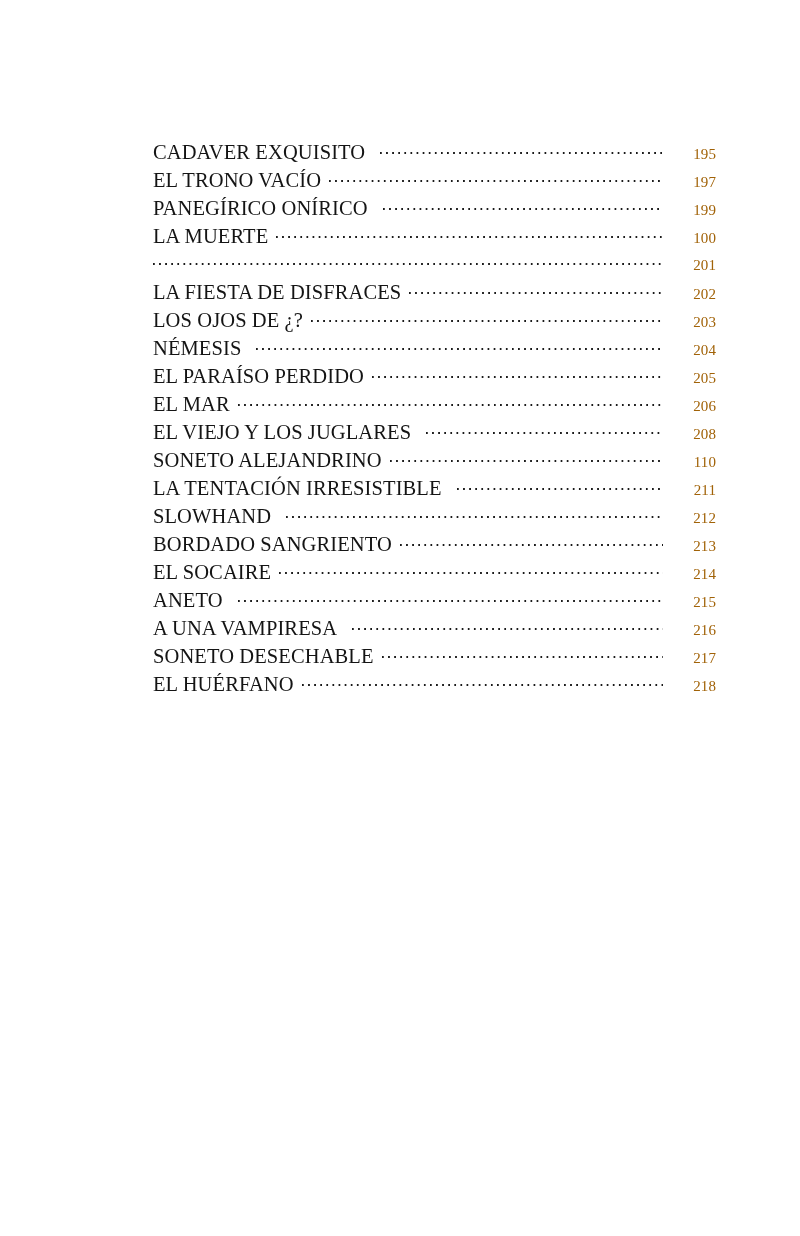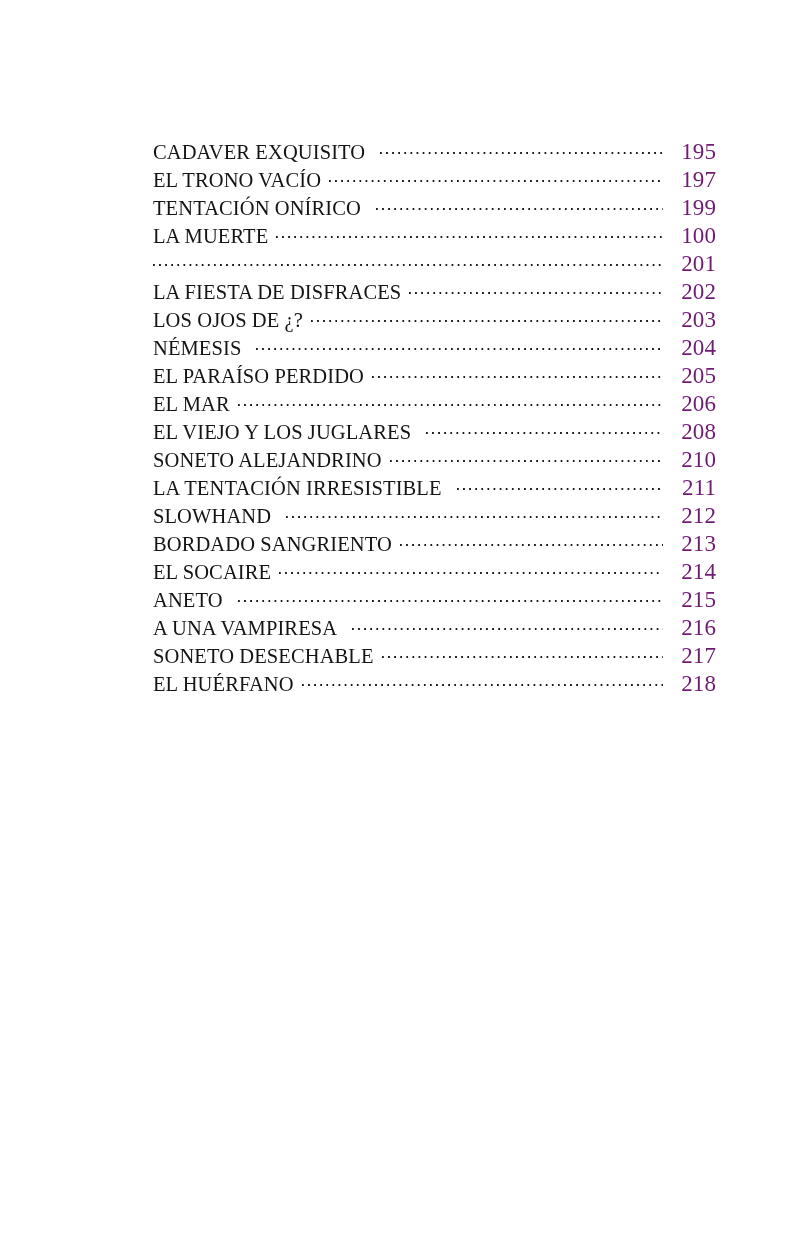--- a/index.html
+++ b/index.html
@@ -70,42 +70,42 @@
     height: 2px;
     background-image: radial-gradient(circle at 1px 1px, #1a1a1a 1px, transparent 1.15px);
     background-size: 6.1px 2px;
     background-repeat: repeat-x;
   }
 
   .toc-page {
     flex: 0 0 auto;
     width: 40px;
     text-align: right;
-    font-size: 23px;
-    color: #701a75;
+    font-size: 15px;
+    color: #a16207;
     padding-left: 3px;
   }
 </style>
 </head>
 <body>
 
 <div class="page">
   <div class="toc" id="toc-list">
       <div class="toc-entry gap">
         <span class="toc-title">CADAVER EXQUISITO</span>
         <span class="toc-leader"></span>
         <span class="toc-page">195</span>
       </div>
       <div class="toc-entry">
         <span class="toc-title">EL TRONO VACÍO</span>
         <span class="toc-leader"></span>
         <span class="toc-page">197</span>
       </div>
       <div class="toc-entry gap">
-        <span class="toc-title">TENTACIÓN ONÍRICO</span>
+        <span class="toc-title">PANEGÍRICO ONÍRICO</span>
         <span class="toc-leader"></span>
         <span class="toc-page">199</span>
       </div>
       <div class="toc-entry">
         <span class="toc-title">LA MUERTE</span>
         <span class="toc-leader"></span>
         <span class="toc-page">100</span>
       </div>
       <div class="toc-entry">
         <span class="toc-leader"></span>
@@ -137,21 +137,21 @@
         <span class="toc-page">206</span>
       </div>
       <div class="toc-entry gap">
         <span class="toc-title">EL VIEJO Y LOS JUGLARES</span>
         <span class="toc-leader"></span>
         <span class="toc-page">208</span>
       </div>
       <div class="toc-entry">
         <span class="toc-title">SONETO ALEJANDRINO</span>
         <span class="toc-leader"></span>
-        <span class="toc-page">210</span>
+        <span class="toc-page">110</span>
       </div>
       <div class="toc-entry gap">
         <span class="toc-title">LA TENTACIÓN IRRESISTIBLE</span>
         <span class="toc-leader"></span>
         <span class="toc-page">211</span>
       </div>
       <div class="toc-entry gap">
         <span class="toc-title">SLOWHAND</span>
         <span class="toc-leader"></span>
         <span class="toc-page">212</span>

